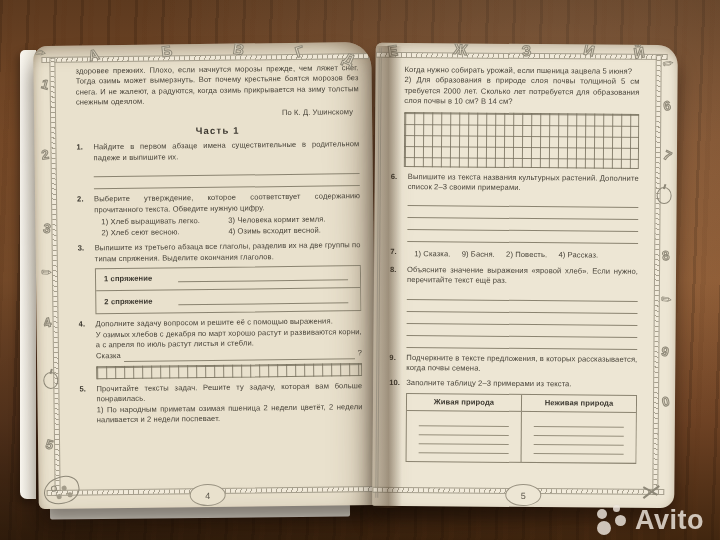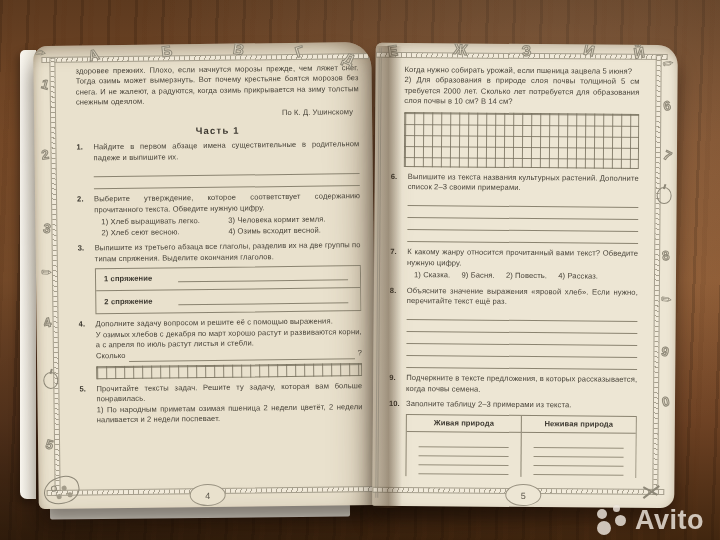--- a/index.html
+++ b/index.html
@@ -179,21 +179,21 @@
           </div>
         </div>
       </div>
 
       <div class="t">
         <span class="num">4.</span>
         <div class="tb">
           <span>Дополните задачу вопросом и решите её с помощью выражения.</span>
           <div>У озимых хлебов с декабря по март хорошо растут и развиваются корни, а с апреля по июль растут листья и стебли.</div>
           <div class="ask">
-            <span>Сколько</span>
+            <span>Сказка</span>
             <span class="fill"></span>
             <span>?</span>
           </div>
           <div class="strip"></div>
         </div>
       </div>
 
       <div class="t">
         <span class="num">5.</span>
         <div class="tb">
@@ -240,21 +240,20 @@
           <div class="wline mt3"></div>
           <div class="wline mt1"></div>
           <div class="wline mt1"></div>
           <div class="wline mt1"></div>
         </div>
       </div>
 
       <div class="t">
         <span class="num">7.</span>
         <div class="tb">
-          <span>К какому жанру относится прочитанный вами текст? Обведите нужную цифру.</span>
           <div class="opts7">
             <span>1) Сказка.</span>
             <span>9) Басня.</span>
             <span>2) Повесть.</span>
             <span>4) Рассказ.</span>
           </div>
         </div>
       </div>
 
       <div class="t">

